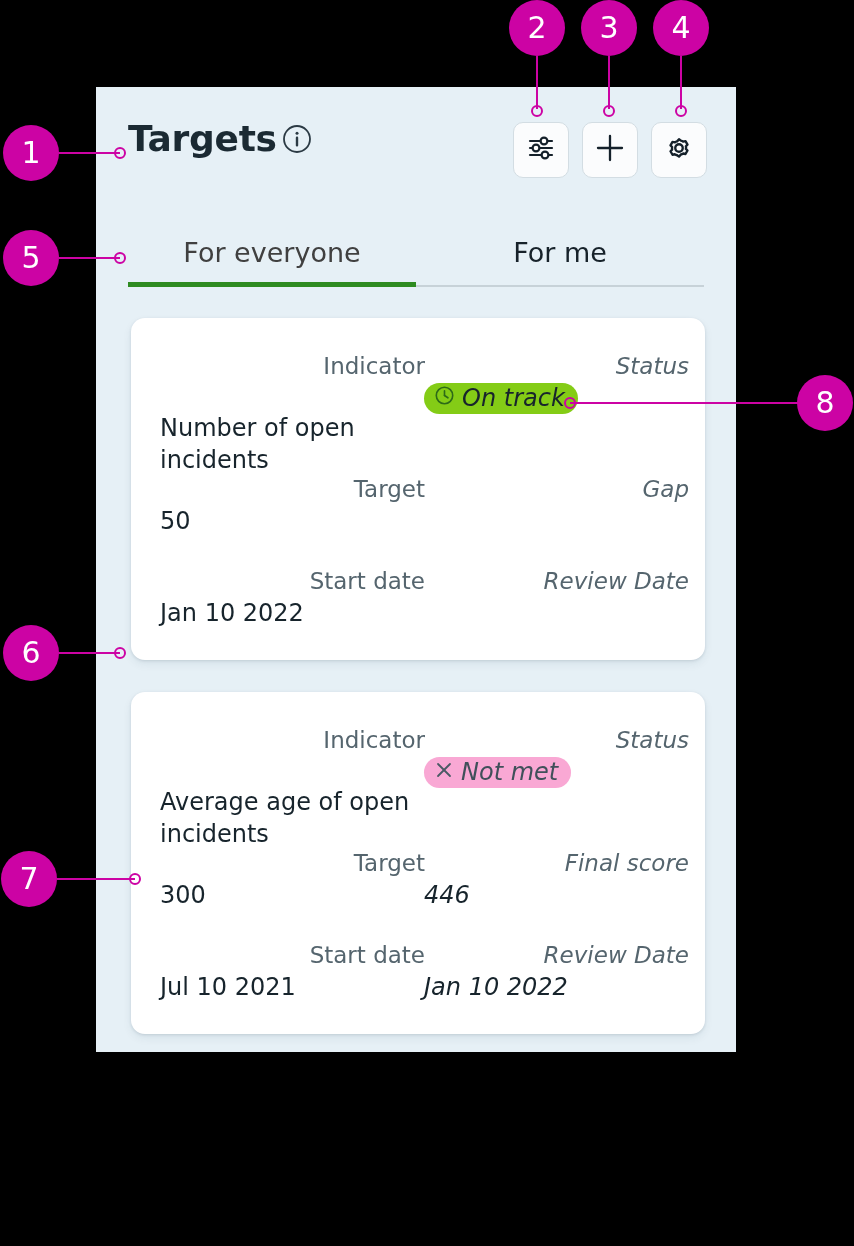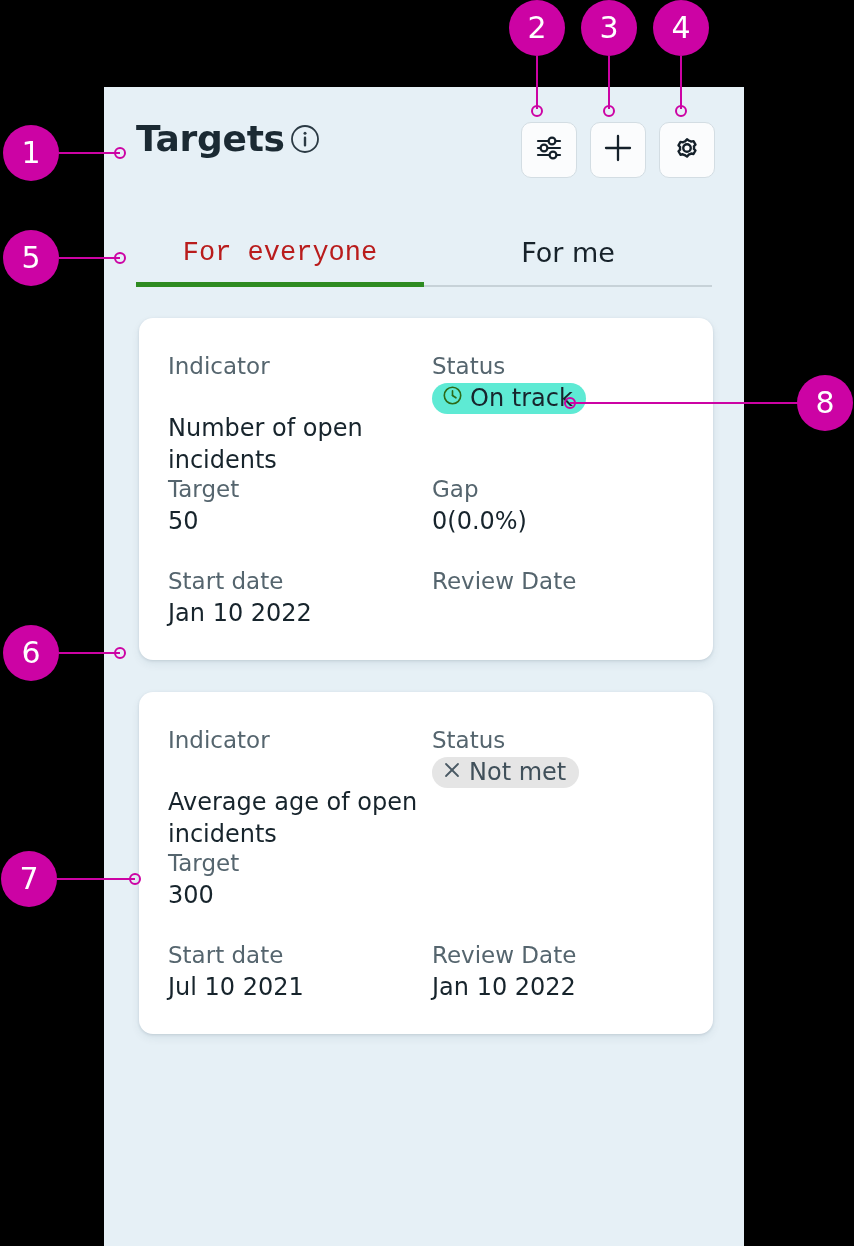--- a/index.html
+++ b/index.html
@@ -11,24 +11,24 @@
     width: 854px;
     height: 1246px;
     position: relative;
     overflow: hidden;
     font-family: "DejaVu Sans", "Liberation Sans", sans-serif;
   }
 
   
   #app-panel {
     position: absolute;
-    left: 104px;
+    left: 96px;
     top: 87px;
     width: 640px;
-    height: 1159px;
+    height: 965px;
     background: #e6f0f6;
     overflow: hidden;
   }
 
   
   #app-header {
     position: absolute;
     left: 0; top: 0;
     width: 640px;
     height: 112px;
@@ -88,21 +88,21 @@
     line-height: 48px;
     cursor: pointer;
     box-sizing: border-box;
   }
   .tab-underline {
     position: absolute;
     top: 53px;
     height: 5px;
     width: 288px;
   }
-  .tab-0 { left: 0; color: #b91c1c; font-weight: normal; font-family: Liberation Mono, monospace; }
+  .tab-0 { left: 0; color: #404040; font-weight: normal; }
   .tab-1 { left: 288px; color: #17222a; }
   .ul-0 { left: 0; background: #2e8b21; }
   .ul-1 { left: 288px; background: #c7d2d8; height: 2px; top: 56px; }
 
   
   .card {
     position: absolute;
     left: 35px;
     width: 574px;
     background: #ffffff;
@@ -122,27 +122,28 @@
   .row-0 { top: 32px; }
   .row-1 { top: 155px; }
   .row-2 { top: 247px; }
 
   .cell {
     position: absolute;
     top: 0;
     width: 265px;
   }
   .cell-left  { left: 29px; }
-  .cell-right { left: 293px; }
+  .cell-right { left: 293px; font-style: italic; }
 
   .field-label {
     font-size: 23px;
     color: #55656e;
     line-height: 32px;
     white-space: nowrap;
+    text-align: right;
   }
   .field-value {
     font-size: 24px;
     color: #17242c;
     line-height: 32px;
   }
   .field-value.wrap { width: 250px; margin-top: 30px; }
 
   
   .status-pill {
@@ -152,25 +153,25 @@
     height: 31px;
     padding: 0 13px 0 10px;
     border-radius: 16px;
     font-size: 24px;
     line-height: 31px;
     box-sizing: border-box;
     white-space: nowrap;
     margin-top: 1px;
   }
   .status-on-track {
-    background: #5eead4;
+    background: #84cc16;
     color: #17242c;
   }
   .status-not-met {
-    background: #e5e5e5;
+    background: #f9a8d4;
     color: #40505a;
     text-align: center;
   }
 
   
   .callout {
     position: absolute;
     width: 56px;
     height: 56px;
     border-radius: 50%;
@@ -272,21 +273,20 @@
         </div>
       </div>
     </div>
     <div class="card-row row-1">
       <div class="cell cell-left">
         <div class="field-label">Target</div>
         <div class="field-value">50</div>
       </div>
       <div class="cell cell-right">
         <div class="field-label">Gap</div>
-        <div class="field-value">0(0.0%)</div>
       </div>
     </div>
     <div class="card-row row-2">
       <div class="cell cell-left">
         <div class="field-label">Start date</div>
         <div class="field-value">Jan 10 2022</div>
       </div>
       <div class="cell cell-right">
         <div class="field-label">Review Date</div>
       </div>
@@ -310,20 +310,24 @@
           </span>
           <span>Not met</span>
         </div>
       </div>
     </div>
     <div class="card-row row-1">
       <div class="cell cell-left">
         <div class="field-label">Target</div>
         <div class="field-value">300</div>
       </div>
+      <div class="cell cell-right">
+        <div class="field-label">Final score</div>
+        <div class="field-value">446</div>
+      </div>
     </div>
     <div class="card-row row-2">
       <div class="cell cell-left">
         <div class="field-label">Start date</div>
         <div class="field-value">Jul 10 2021</div>
       </div>
       <div class="cell cell-right">
         <div class="field-label">Review Date</div>
         <div class="field-value">Jan 10 2022</div>
       </div>

